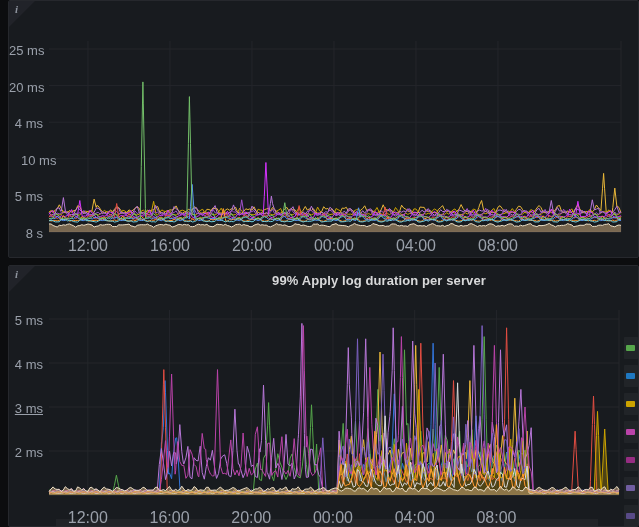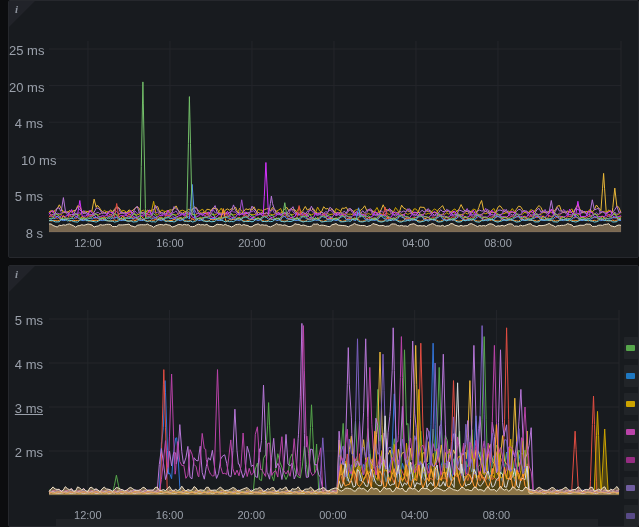--- a/index.html
+++ b/index.html
@@ -9,21 +9,21 @@
          border-radius:2px;box-sizing:border-box;overflow:hidden}
   #panel-0{top:0;height:258px}
   #panel-1{top:265px;height:262px}
   .ptitle{position:absolute;top:7px;transform:translateX(-50%);font-size:13px;font-weight:bold;
           color:#d8d9da;white-space:nowrap;letter-spacing:.1px}
   .corner{position:absolute;top:0;left:0;width:0;height:0;
           border-top:26px solid #212329;border-right:26px solid transparent}
   .corner .i{position:absolute;top:-24px;left:6px;font-family:"Liberation Serif",serif;
              font-style:italic;font-weight:bold;font-size:11px;color:#8e949e}
   svg.chart{position:absolute;left:0;top:0;display:block}
-  .xlabel{position:absolute;font-size:11px;color:#9aa0aa;transform:translateX(-50%);white-space:nowrap}
+  .xlabel{position:absolute;font-size:16px;color:#9aa0aa;transform:translateX(-50%);white-space:nowrap}
   .ylabel{position:absolute;font-size:13px;color:#9aa0aa;text-align:right;width:34px;white-space:nowrap}
   .legend-col{position:absolute;right:0;top:64px;bottom:0;width:14px}
   .legend-row{position:absolute;right:0;width:14px;height:22px;background:rgba(255,255,255,0.045);
               border-radius:1px}
   .legend-swatch{position:absolute;left:2px;top:8px;width:9px;height:6px;border-radius:1px}
   .legend-strip{position:absolute;left:47px;top:253px;width:542px;height:9px;background:#212327}
 </style>
 </head>
 <body>
 
@@ -66,20 +66,21 @@
     <div class="ylabel" style="left: 0px; top: 42px;">25 ms</div>
     <div class="xlabel" style="left: 78.9534px; top: 236px;">12:00</div>
     <div class="xlabel" style="left: 160.961px; top: 236px;">16:00</div>
     <div class="xlabel" style="left: 242.968px; top: 236px;">20:00</div>
     <div class="xlabel" style="left: 324.975px; top: 236px;">00:00</div>
     <div class="xlabel" style="left: 406.982px; top: 236px;">04:00</div>
     <div class="xlabel" style="left: 488.989px; top: 236px;">08:00</div>
   </div>
 
 <div class="panel" id="panel-1">
+  <div class="ptitle" style="left:370px">99% Apply log duration per server</div>
   <div class="corner">
     <span class="i">i</span>
   </div>
   <div class="legend-col" id="legend-col">
       <div class="legend-row" style="top: 7px;">
         <div class="legend-swatch" style="background: rgb(86, 166, 75);"></div>
       </div>
       <div class="legend-row" style="top: 35px;">
         <div class="legend-swatch" style="background: rgb(31, 120, 193);"></div>
       </div>

